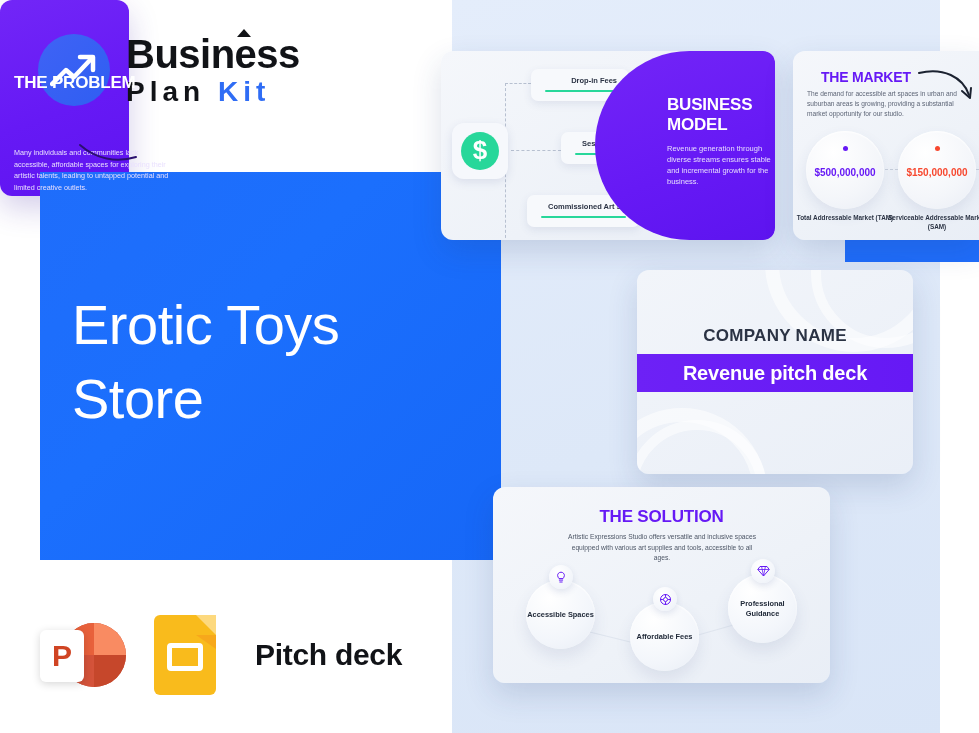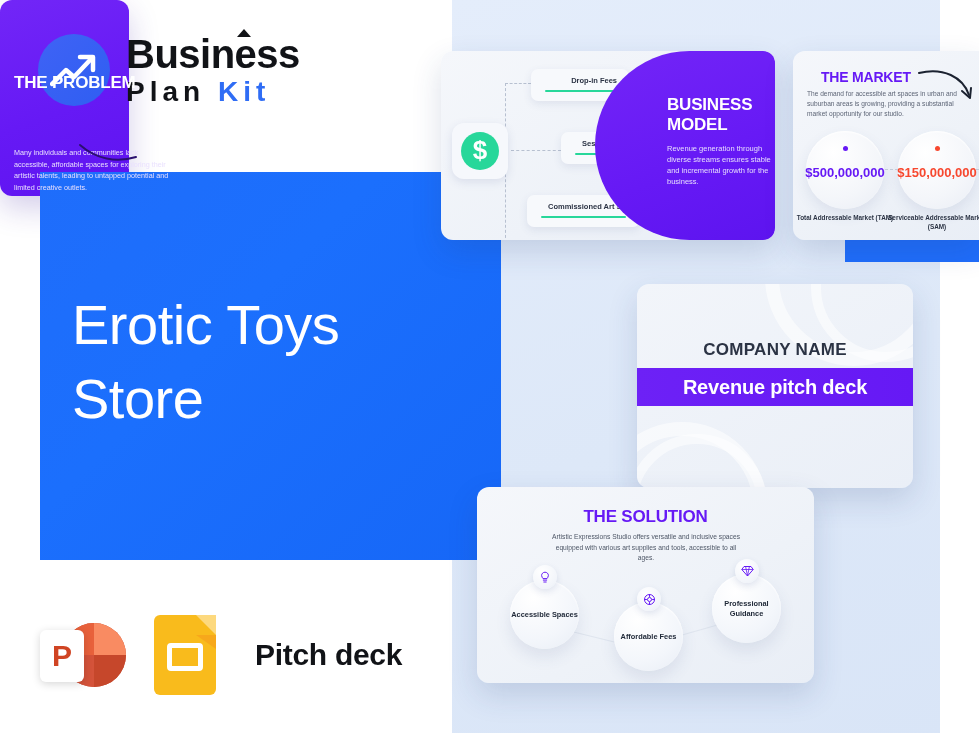--- a/index.html
+++ b/index.html
@@ -135,47 +135,47 @@
   .mk-arrow { position:absolute; left: 124px; top: 18px; }
   .mk-circle {
     position:absolute; top: 80px; width: 78px; height: 78px; border-radius: 50%;
     background: radial-gradient(circle at 35% 28%, #ffffff 0%, #f4f6fa 60%, #e9edf5 100%);
     box-shadow: 0 6px 14px rgba(60,80,140,.10), inset 0 1px 2px #fff;
     display: flex; align-items: center; justify-content: center;
   }
   #mk-c0 { left: 13px; }
   #mk-c1 { left: 105px; }
   .mk-dot { position:absolute; top: 15px; left: 50%; margin-left:-2.5px; width:5px; height:5px; border-radius:50%; }
-  .mk-val { font-size: 13px; font-weight: 800; margin-top: 4px; }
+  .mk-val { font-size: 10px; font-weight: 800; margin-top: 4px; }
   .mk-cap { position: absolute; top: 162px; width: 100px; text-align:center; font-size: 6.4px; font-weight: 800; color: #2b3344; line-height: 9px; }
   #mk-cap0 { left: 2px; }
   #mk-cap1 { left: 94px; }
   .mk-dash { position:absolute; left: 92px; top: 118px; width: 13px; border-top: 1px dashed #c3cbd9; }
   .mk-dash2 { position:absolute; left: 183px; top: 118px; width: 20px; border-top: 1px dashed #c3cbd9; }
 
   
   .blue-bar { position:absolute; left: 845px; top: 240px; width: 134px; height: 22px; background:#1f6dfb; }
 
   
-  #slide-pd { left: 637px; top: 284px; width: 276px; height: 204px; background: linear-gradient(150deg,#f2f5fa 0%,#eaeff7 100%); }
+  #slide-pd { left: 637px; top: 270px; width: 276px; height: 204px; background: linear-gradient(150deg,#f2f5fa 0%,#eaeff7 100%); }
   .pd-rings { position:absolute; border-radius:50%; border: 10px solid rgba(255,255,255,.55); }
   #pd-r1 { right: -48px; top: -72px; width: 150px; height: 150px; }
   #pd-r2 { right: -30px; top: -96px; width: 178px; height: 178px; border-width: 14px; }
   #pd-r3 { left: -40px; bottom: -104px; width: 170px; height: 170px; border-width: 14px; }
   #pd-r4 { left: -10px; bottom: -86px; width: 140px; height: 140px; border-width: 10px; }
   .pd-name { position:absolute; left:0; right:0; top: 56px; text-align:center; font-size: 17px; font-weight: 800; color: #2b3344; letter-spacing: .3px; }
   .pd-band {
     position:absolute; left: 0; right: 0; top: 84px; height: 38px;
     background: linear-gradient(90deg,#6d21f6 0%, #6619f5 100%);
     display:flex; align-items:center; justify-content:center;
   }
   .pd-band span { color:#fff; font-size: 20px; font-weight: 800; letter-spacing: -0.2px; }
 
   
-  #slide-sol { left: 477px; top: 487px; width: 337px; height: 196px; }
+  #slide-sol { left: 493px; top: 487px; width: 337px; height: 196px; }
   .sol-title { position:absolute; left:0; right:0; top: 20px; text-align:center; font-size: 17px; font-weight: 800; color:#6619f5; letter-spacing:-0.2px; }
   .sol-desc { position:absolute; left: 75px; width: 188px; top: 45px; text-align:center; font-size: 6.7px; line-height: 10.5px; color:#4d5666; }
   .sol-node {
     position:absolute; border-radius: 50%;
     background: radial-gradient(circle at 34% 26%, #ffffff 0%, #f3f6fb 62%, #e8edf5 100%);
     box-shadow: 0 8px 16px rgba(60,80,140,.11), inset 0 1px 2px #fff;
     display:flex; align-items:center; justify-content:center; text-align:center;
   }
   .sol-node span { font-size: 7.4px; font-weight: 800; color:#222b3a; line-height: 10px; }
   #sol-n0 { left: 33px; top: 93px; width: 69px; height: 69px; text-align: right; }

